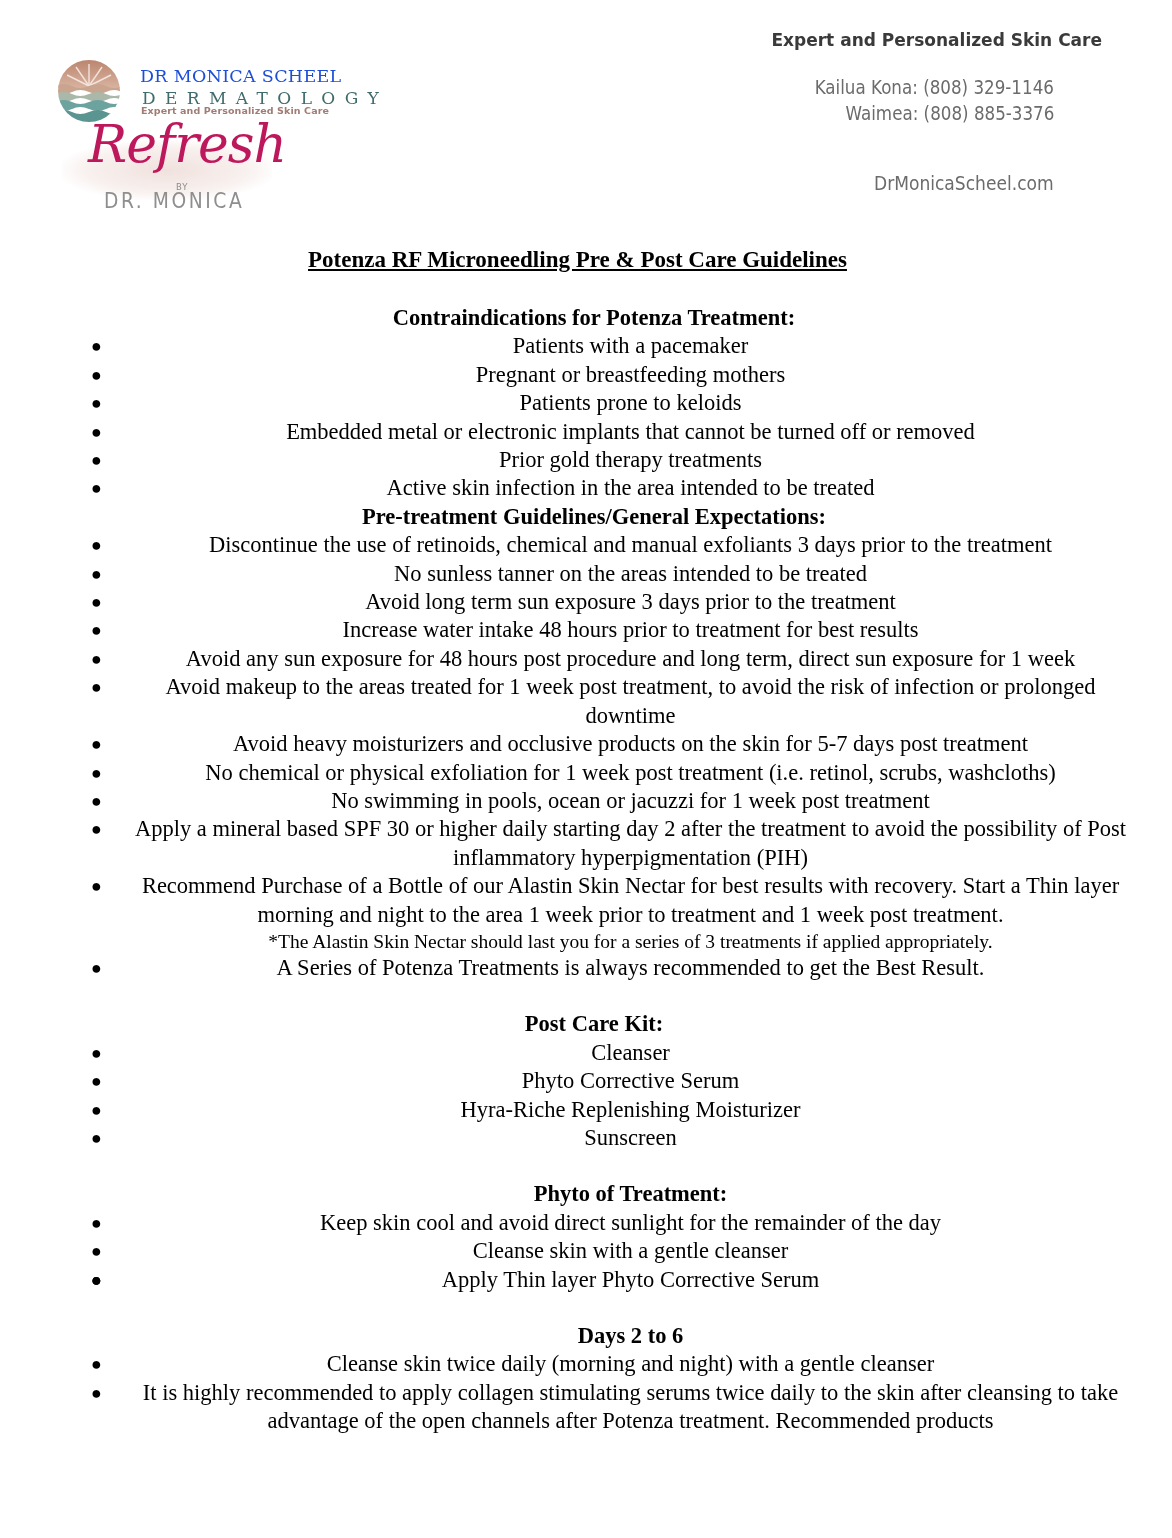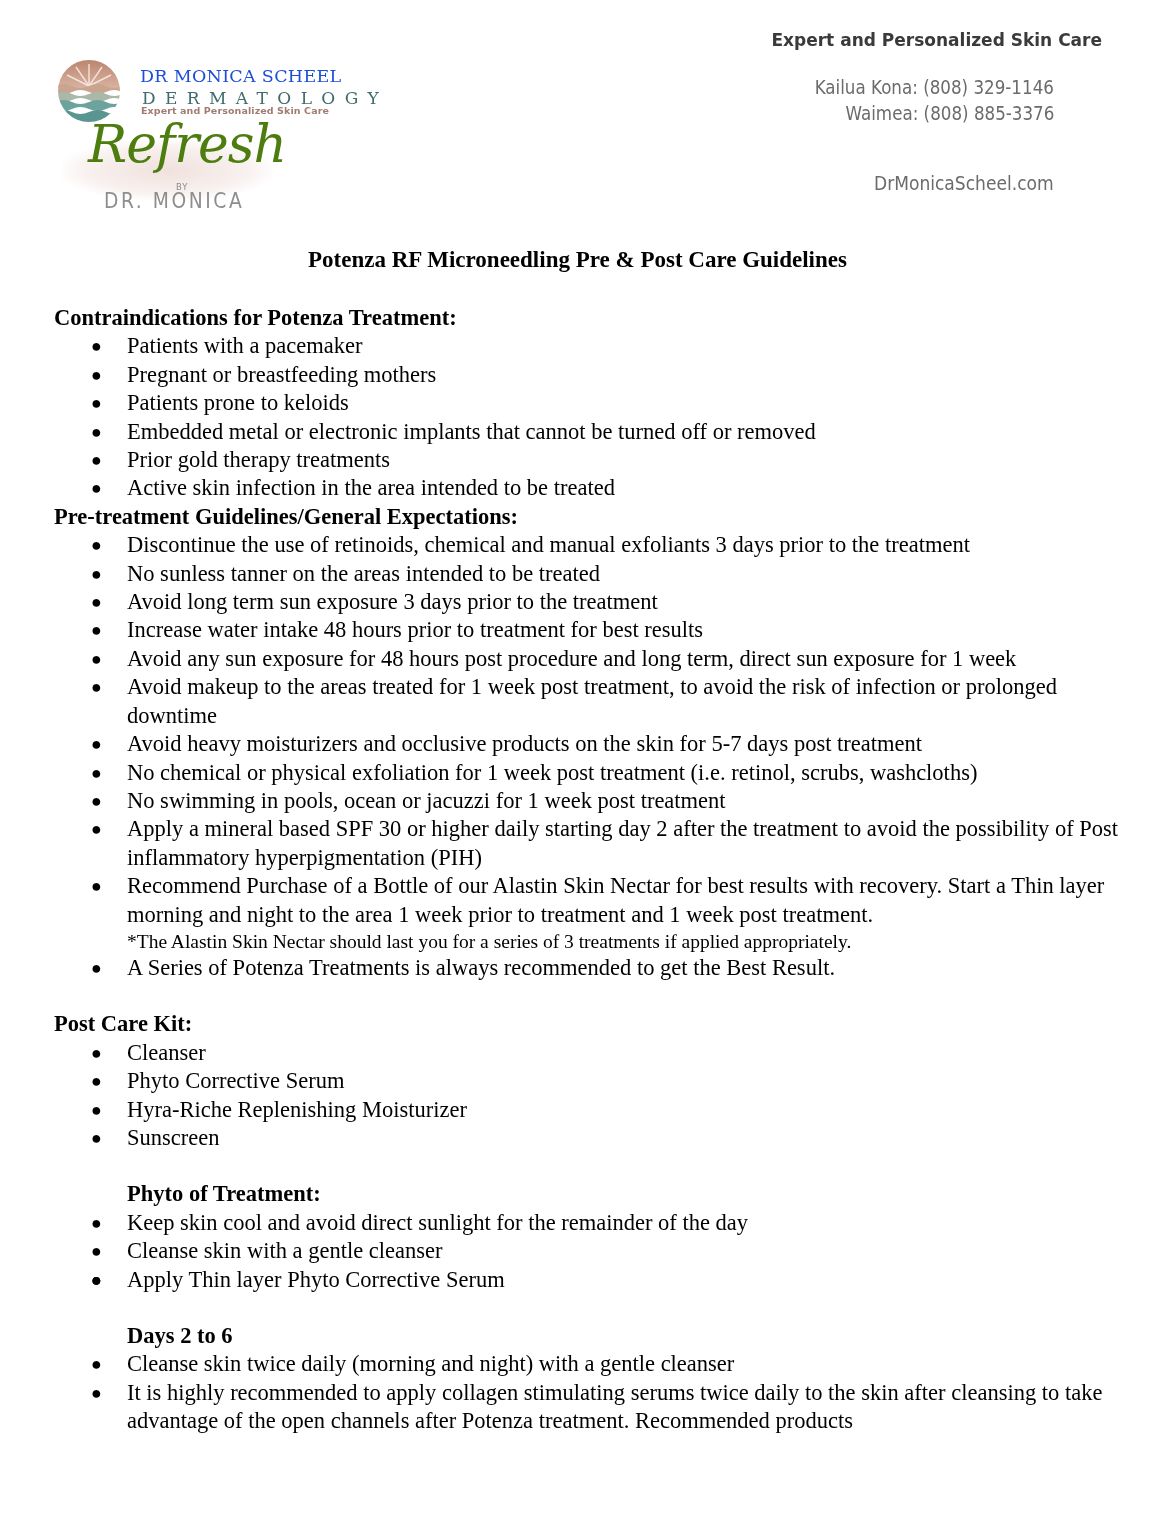--- a/index.html
+++ b/index.html
@@ -6,32 +6,32 @@
   body { width: 1172px; height: 1538px; position: relative; overflow: hidden; }
   .page { position: absolute; left: 0; top: 0; width: 1172px; height: 1538px; background: #fff; }
 
   
   .logo { position: absolute; left: 52px; top: 56px; width: 300px; height: 160px; }
   .logo-emblem { position: absolute; left: 4px; top: 2px; width: 66px; height: 66px; }
   .logo-name { position: absolute; left: 88px; top: 10px; font-family: "DejaVu Serif", serif; font-size: 17.5px; color: #1d4ed8; letter-spacing: 0.3px; white-space: nowrap; }
   .logo-derm { position: absolute; left: 90px; top: 32px; font-family: "DejaVu Serif", serif; font-size: 17px; color: #3f6b6a; letter-spacing: 9.4px; white-space: nowrap; }
   .logo-tag { position: absolute; left: 89px; top: 49px; font-family: "DejaVu Sans", sans-serif; font-size: 9.5px; color: #a07c74; font-weight: bold; white-space: nowrap; letter-spacing: 0.1px; }
   .logo-brush { position: absolute; left: 10px; top: 84px; width: 210px; height: 60px; background: radial-gradient(ellipse at center, rgba(235,215,210,0.75) 0%, rgba(240,225,220,0.45) 55%, rgba(255,255,255,0) 75%); }
-  .logo-refresh { position: absolute; left: 36px; top: 58px; font-family: "DejaVu Serif", serif; font-style: italic; font-size: 52px; color: #4d7c0f; letter-spacing: -1px; white-space: nowrap; }
+  .logo-refresh { position: absolute; left: 36px; top: 58px; font-family: "DejaVu Serif", serif; font-style: italic; font-size: 52px; color: #be185d; letter-spacing: -1px; white-space: nowrap; }
   .logo-by { position: absolute; left: 124px; top: 126px; font-family: "DejaVu Sans", sans-serif; font-size: 8.5px; color: #8c8c8c; letter-spacing: 1px; }
   .logo-drmonica { position: absolute; left: 52px; top: 132px; font-family: "DejaVu Sans", sans-serif; font-size: 22px; color: #8e8e8e; letter-spacing: 3px; white-space: nowrap; transform: scaleX(0.85); transform-origin: left; }
   .tagline { position: absolute; right: 70px; top: 30px; font-family: "DejaVu Sans", sans-serif; font-weight: bold; font-size: 17px; color: #3a3a3a; white-space: nowrap; }
   .phone1 { position: absolute; right: 118px; top: 76px; font-family: "DejaVu Sans", sans-serif; font-size: 19px; color: #6b6b6b; white-space: nowrap; transform: scaleX(0.88); transform-origin: right; }
   .phone2 { position: absolute; right: 118px; top: 102px; font-family: "DejaVu Sans", sans-serif; font-size: 19px; color: #6b6b6b; white-space: nowrap; transform: scaleX(0.88); transform-origin: right; }
   .website { position: absolute; right: 118px; top: 172px; font-family: "DejaVu Sans", sans-serif; font-size: 19px; color: #6b6b6b; white-space: nowrap; transform: scaleX(0.9); transform-origin: right; }
 
   
   .doc { font-family: "Liberation Serif", serif; color: #000; font-size: 22.5px; }
-  .title { position: absolute; left: 0; width: 1155px; top: 247px; text-align: center; font-weight: bold; font-size: 23px; }
-  .content { position: absolute; left: 54px; top: 304px; width: 1080px; }
+  .title { position: absolute; left: 0; width: 1155px; top: 247px; text-align: center; font-weight: bold; font-size: 23px; text-decoration: underline; }
+  .content { position: absolute; left: 54px; top: 304px; width: 1080px; text-align: center; }
   .h { font-weight: bold; line-height: 28.4px; margin: 0; }
   .h.indented { padding-left: 73px; }
   ul.bl { list-style: none; margin: 0; padding: 0; }
   ul.bl li { position: relative; padding-left: 73px; line-height: 28.4px; }
   ul.bl li .dot { position: absolute; left: 37px; top: 0; font-size: 18px; line-height: 28.4px; }
   .note { font-size: 19.5px; line-height: 25px; display: block; }
   .gap { height: 28px; }
 </style>
 </head>
 <body>

